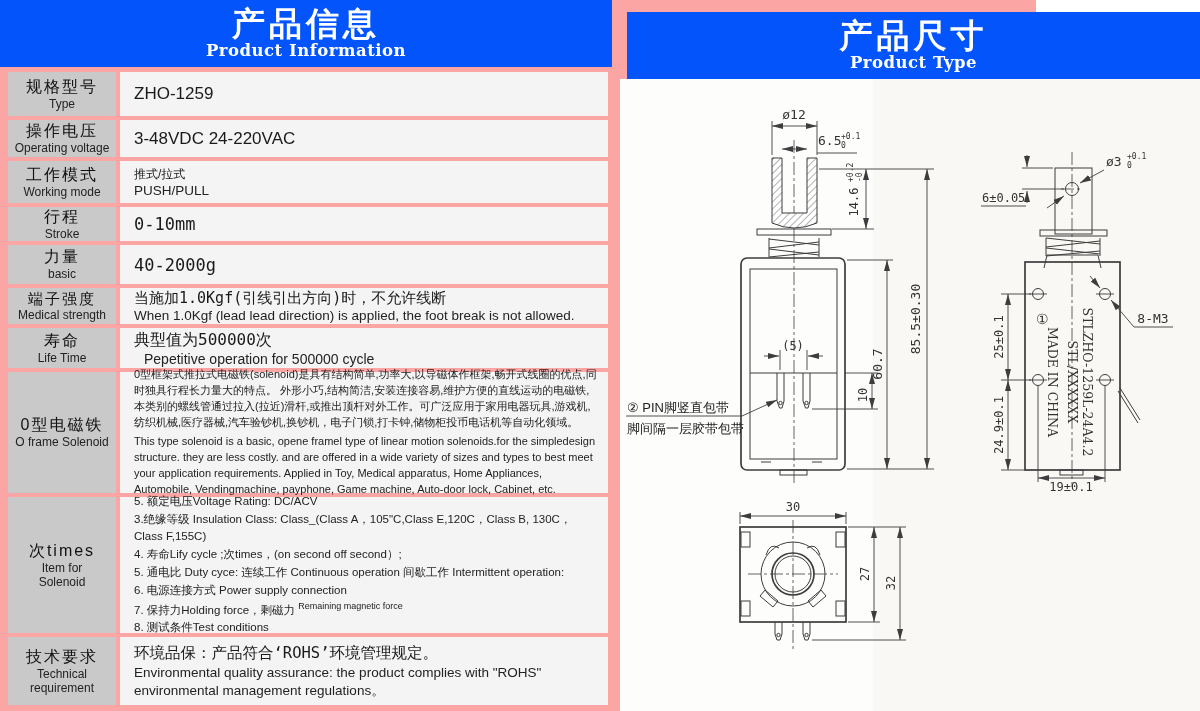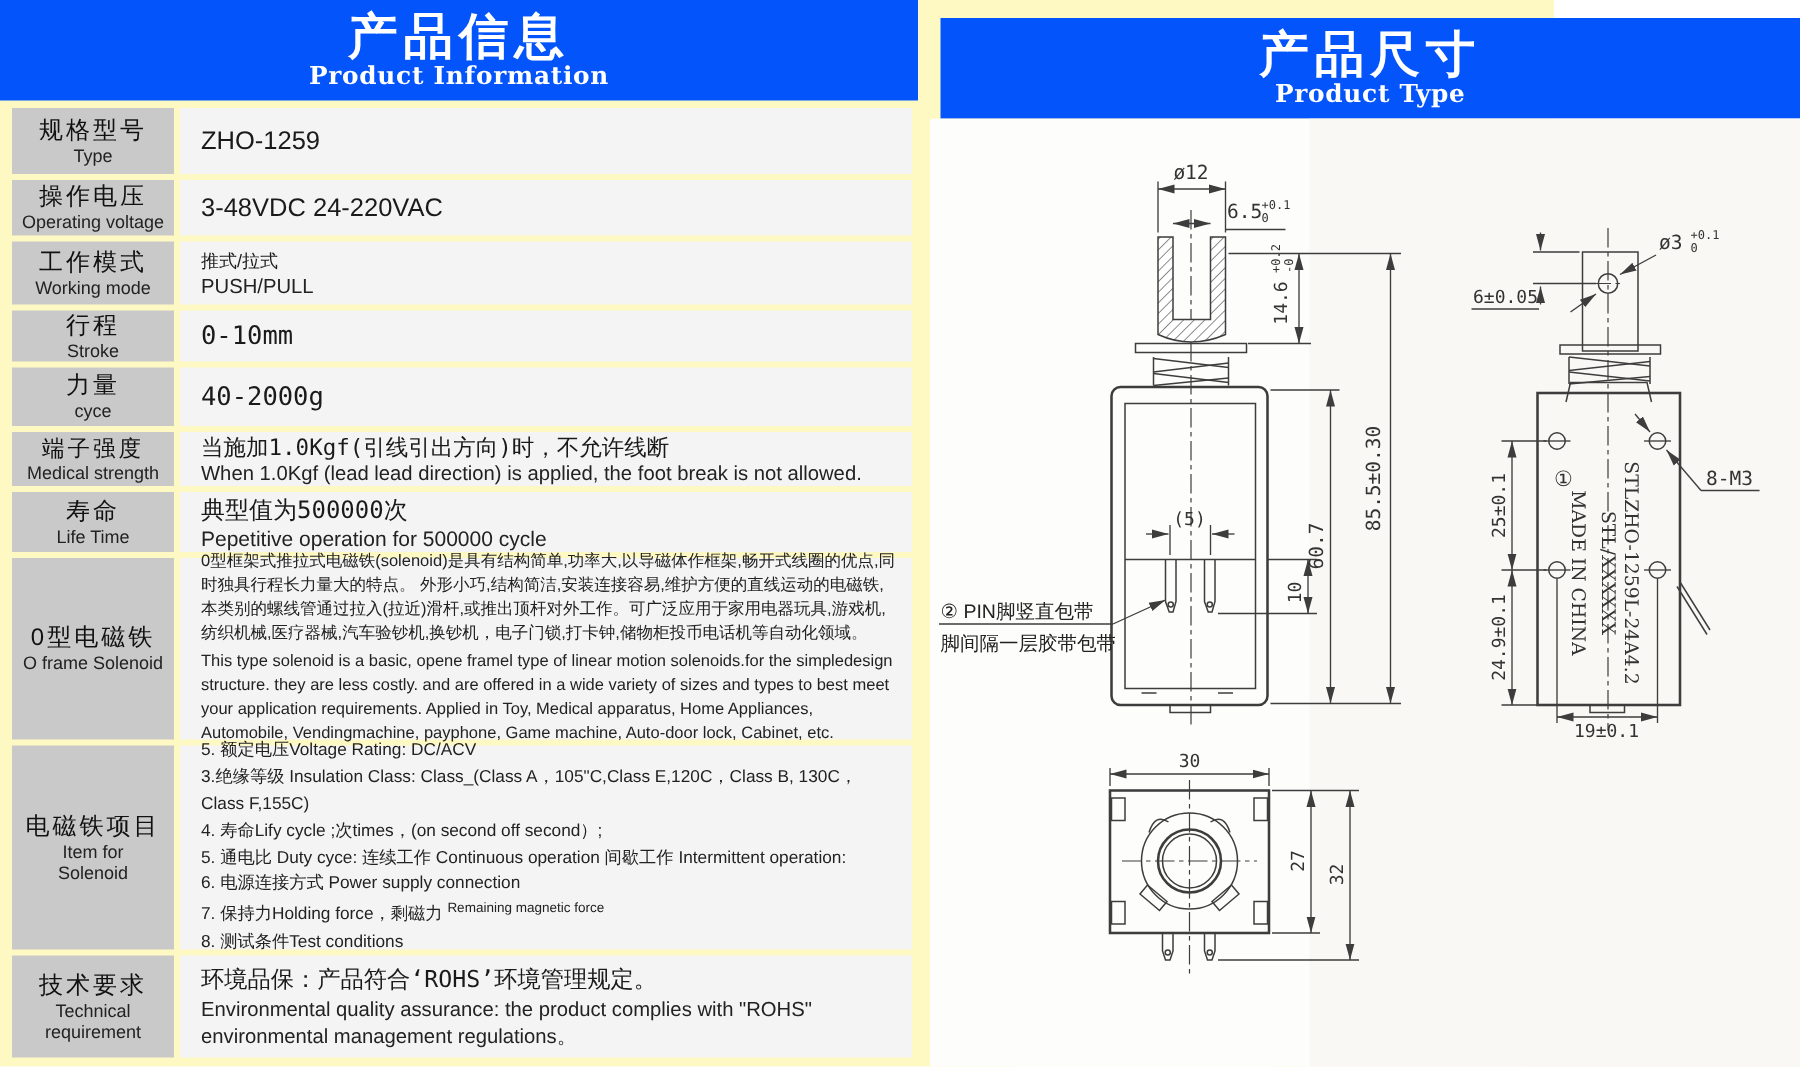--- a/index.html
+++ b/index.html
@@ -1,35 +1,35 @@
 <!DOCTYPE html>
 <html><head>
 <meta charset="utf-8">
 <style>
   html,body{margin:0;padding:0;background:#fff;}
   body{width:1200px;height:711px;overflow:hidden;font-family:"Liberation Sans",sans-serif;color:#1a1a1a;}
-  .page{position:relative;width:1036px;height:711px;background:#fef9c3;}
+  .page{position:relative;width:1036px;height:711px;background:#fca5a5;}
 
   
   .hd{background:#0355fb;color:#fff;display:flex;flex-direction:column;align-items:center;justify-content:center;height:67px;box-sizing:border-box;}
   .hd .zh{font-size:33px;font-weight:bold;letter-spacing:4px;line-height:1.05;}
   .hd .en{font-family:"DejaVu Serif",serif;font-weight:bold;font-size:16.5px;line-height:1.1;letter-spacing:.5px;}
 
   
   .lpanel{position:absolute;left:0;top:0;width:612px;height:711px;}
   .rows{padding:5px 4px 0 8px;display:flex;flex-direction:column;gap:4px;}
   .row{display:flex;gap:4px;}
   .lbl{width:108px;flex:none;background:#c9c9c9;display:flex;flex-direction:column;align-items:center;justify-content:center;text-align:center;}
   .lzh{font-size:16px;letter-spacing:2px;color:#111;}
   .len{font-size:12px;color:#222;line-height:1.15;}
   .val{flex:1;background:#f4f4f4;display:flex;flex-direction:column;justify-content:center;padding:2px 8px 2px 14px;box-sizing:border-box;}
   .v-lg{font-size:17px;}
   .v-md{font-size:12px;}
   .v-sm{font-size:13.5px;color:#222;}
-  .v-en{font-size:14px;color:#222;}
+  .v-en{font-size:14px;color:#222;margin-left:10px;}
   .v-mono{font-family:"DejaVu Sans Mono",monospace;font-size:17px;}
   .v-mono-sm{font-family:"DejaVu Sans Mono",monospace;font-size:15px;}
   .para{margin:0;font-size:11px;line-height:1.45;color:#222;}
   .para.en{margin-top:3px;}
   .item{font-size:11.5px;line-height:1.55;color:#222;}
   .item sup{font-size:9px;}
 
   
   .rpanel{position:absolute;left:620px;top:12px;width:580px;height:711px;}
   .rpanel .hd{margin-left:7px;width:573px;}
@@ -96,21 +96,21 @@
           <div class="len">Stroke</div>
         </div>
         <div class="val">
           <div class="v-mono">0-10mm</div>
         </div>
       </div>
 
       <div class="row" style="height:39px">
         <div class="lbl">
           <div class="lzh">力量</div>
-          <div class="len">cyce</div>
+          <div class="len">basic</div>
         </div>
         <div class="val">
           <div class="v-mono">40-2000g</div>
         </div>
       </div>
 
       <div class="row" style="height:36px">
         <div class="lbl">
           <div class="lzh" style="font-size:15px">端子强度</div>
           <div class="len">Medical strength</div>
@@ -138,21 +138,21 @@
           <div class="len">O frame Solenoid</div>
         </div>
         <div class="val">
           <p class="para">0型框架式推拉式电磁铁(solenoid)是具有结构简单,功率大,以导磁体作框架,畅开式线圈的优点,同时独具行程长力量大的特点。 外形小巧,结构简洁,安装连接容易,维护方便的直线运动的电磁铁,本类别的螺线管通过拉入(拉近)滑杆,或推出顶杆对外工作。可广泛应用于家用电器玩具,游戏机,纺织机械,医疗器械,汽车验钞机,换钞机，电子门锁,打卡钟,储物柜投币电话机等自动化领域。</p>
           <p class="para en">This type solenoid is a basic, opene framel type of linear motion solenoids.for the simpledesign structure. they are less costly. and are offered in a wide variety of sizes and types to best meet your application requirements. Applied in Toy, Medical apparatus, Home Appliances, Automobile, Vendingmachine, payphone, Game machine, Auto-door lock, Cabinet, etc.</p>
         </div>
       </div>
 
       <div class="row" style="height:136px">
         <div class="lbl">
-          <div class="lzh">电磁铁项目</div>
+          <div class="lzh">次times</div>
           <div class="len" style="width:70px">Item for Solenoid</div>
         </div>
         <div class="val">
           <div class="item">5. 额定电压Voltage Rating: DC/ACV</div>
           <div class="item">3.绝缘等级 Insulation Class: Class_(Class A，105"C,Class E,120C，Class B, 130C，Class F,155C)</div>
           <div class="item">4. 寿命Lify cycle ;次times，(on second off  second）;</div>
           <div class="item">5. 通电比  Duty cyce: 连续工作 Continuous operation 间歇工作 Intermittent operation:</div>
           <div class="item">6. 电源连接方式 Power supply connection</div>
           <div class="item"><span>7. 保持力Holding force，剩磁力</span> <sup>Remaining magnetic force</sup></div>
           <div class="item">8. 测试条件Test conditions</div>

